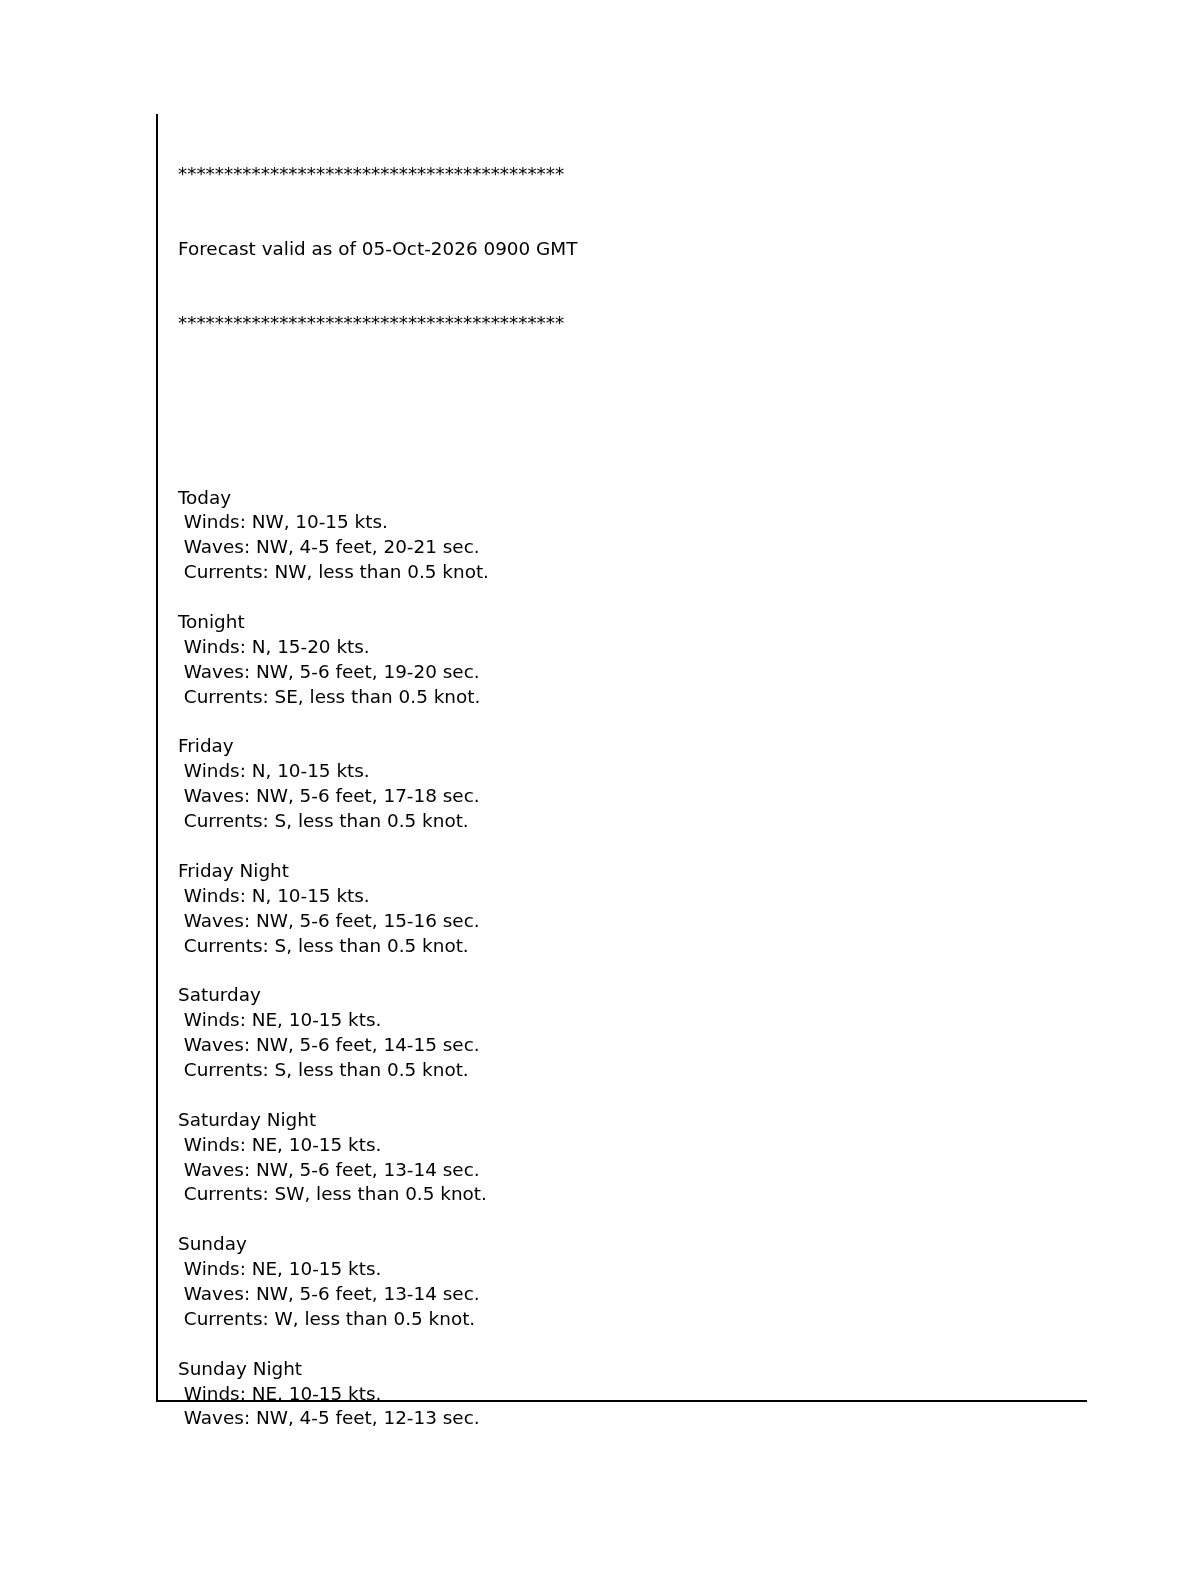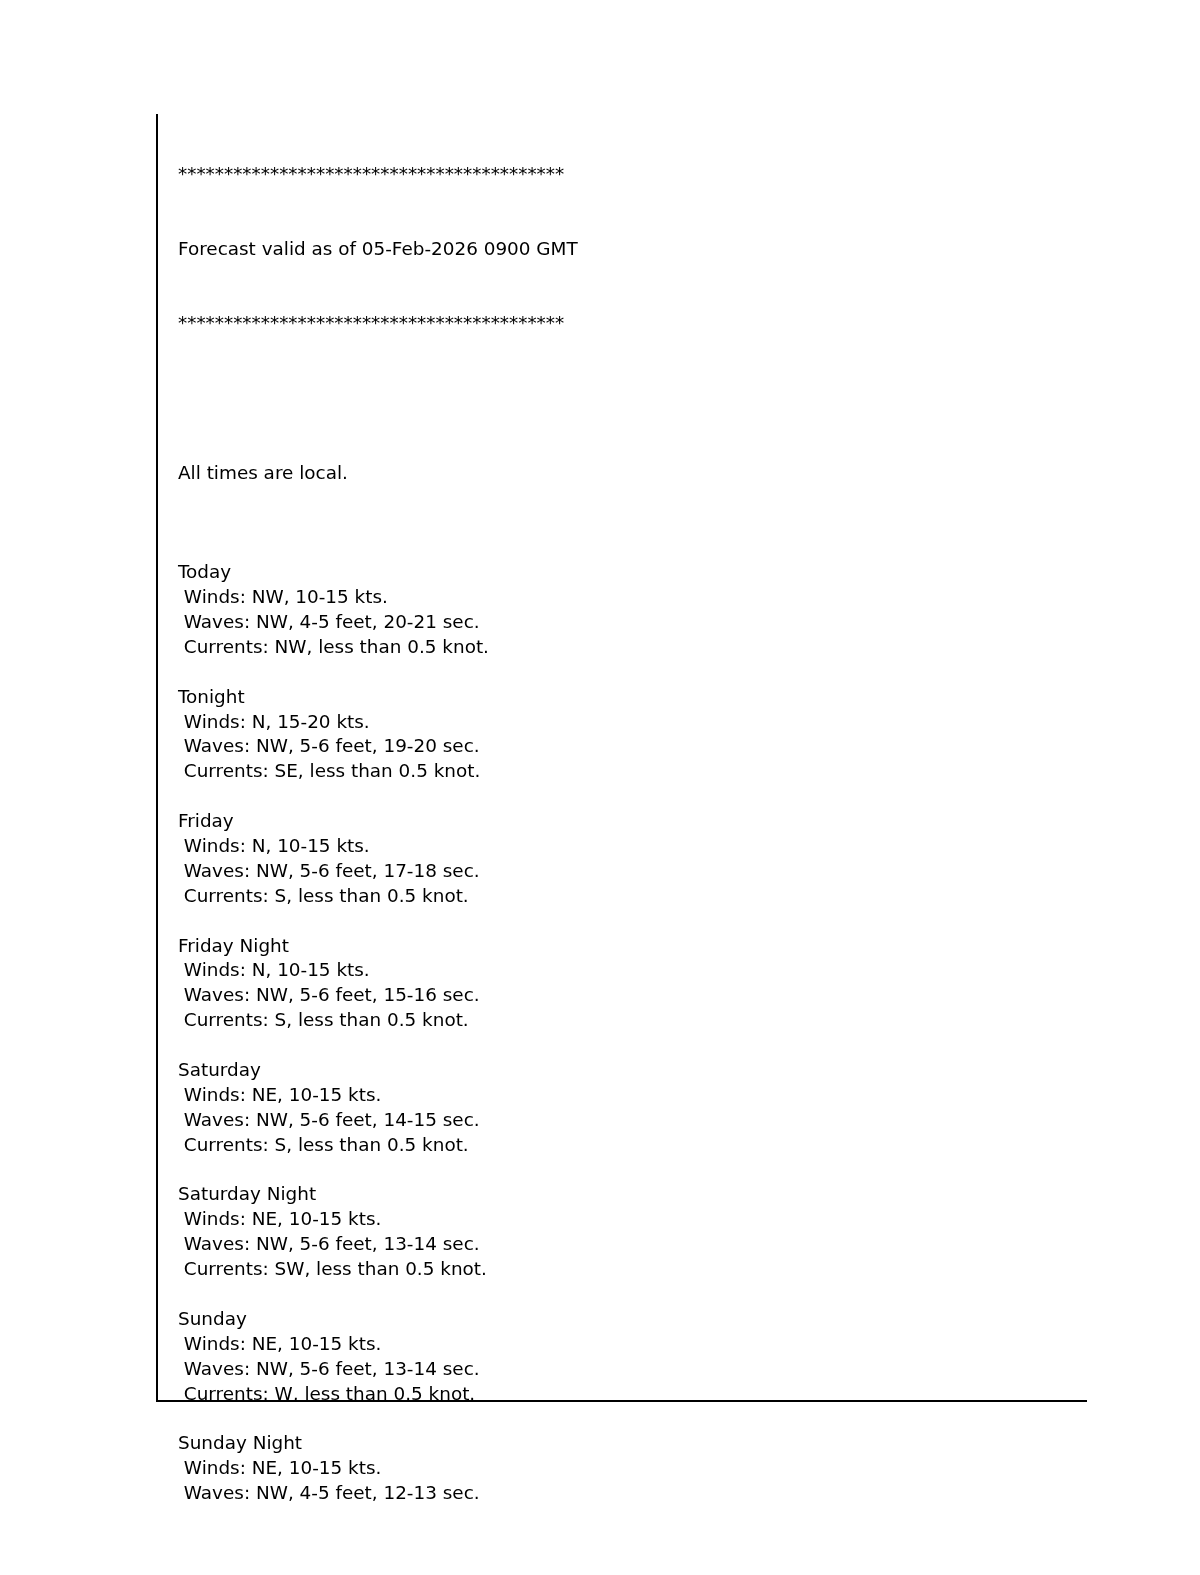--- a/index.html
+++ b/index.html
@@ -50,19 +50,18 @@
 </style>
 </head>
 <body>
 
 <div class="page">
   <div class="border-left"></div>
   <div class="border-bottom"></div>
 
   <div class="text-flow">
     <div class="line">******************************************</div>
-    <div class="line">Forecast valid as of 05-Feb-2026 0900 GMT</div>
+    <div class="line">Forecast valid as of 05-Oct-2026 0900 GMT</div>
     <div class="line">******************************************</div>
     <div class="line"></div>
-    <div class="line">All times are local.</div>
     <div id="sections"><div class="line"></div><div class="line">Today</div><div class="line"> Winds: NW, 10-15 kts.</div><div class="line"> Waves: NW, 4-5 feet, 20-21 sec.</div><div class="line"> Currents: NW, less than 0.5 knot.</div><div class="line"></div><div class="line">Tonight</div><div class="line"> Winds: N, 15-20 kts.</div><div class="line"> Waves: NW, 5-6 feet, 19-20 sec.</div><div class="line"> Currents: SE, less than 0.5 knot.</div><div class="line"></div><div class="line">Friday</div><div class="line"> Winds: N, 10-15 kts.</div><div class="line"> Waves: NW, 5-6 feet, 17-18 sec.</div><div class="line"> Currents: S, less than 0.5 knot.</div><div class="line"></div><div class="line">Friday Night</div><div class="line"> Winds: N, 10-15 kts.</div><div class="line"> Waves: NW, 5-6 feet, 15-16 sec.</div><div class="line"> Currents: S, less than 0.5 knot.</div><div class="line"></div><div class="line">Saturday</div><div class="line"> Winds: NE, 10-15 kts.</div><div class="line"> Waves: NW, 5-6 feet, 14-15 sec.</div><div class="line"> Currents: S, less than 0.5 knot.</div><div class="line"></div><div class="line">Saturday Night</div><div class="line"> Winds: NE, 10-15 kts.</div><div class="line"> Waves: NW, 5-6 feet, 13-14 sec.</div><div class="line"> Currents: SW, less than 0.5 knot.</div><div class="line"></div><div class="line">Sunday</div><div class="line"> Winds: NE, 10-15 kts.</div><div class="line"> Waves: NW, 5-6 feet, 13-14 sec.</div><div class="line"> Currents: W, less than 0.5 knot.</div><div class="line"></div><div class="line">Sunday Night</div><div class="line"> Winds: NE, 10-15 kts.</div><div class="line"> Waves: NW, 4-5 feet, 12-13 sec.</div></div>
   </div>
 </div>
 
 </body></html>

